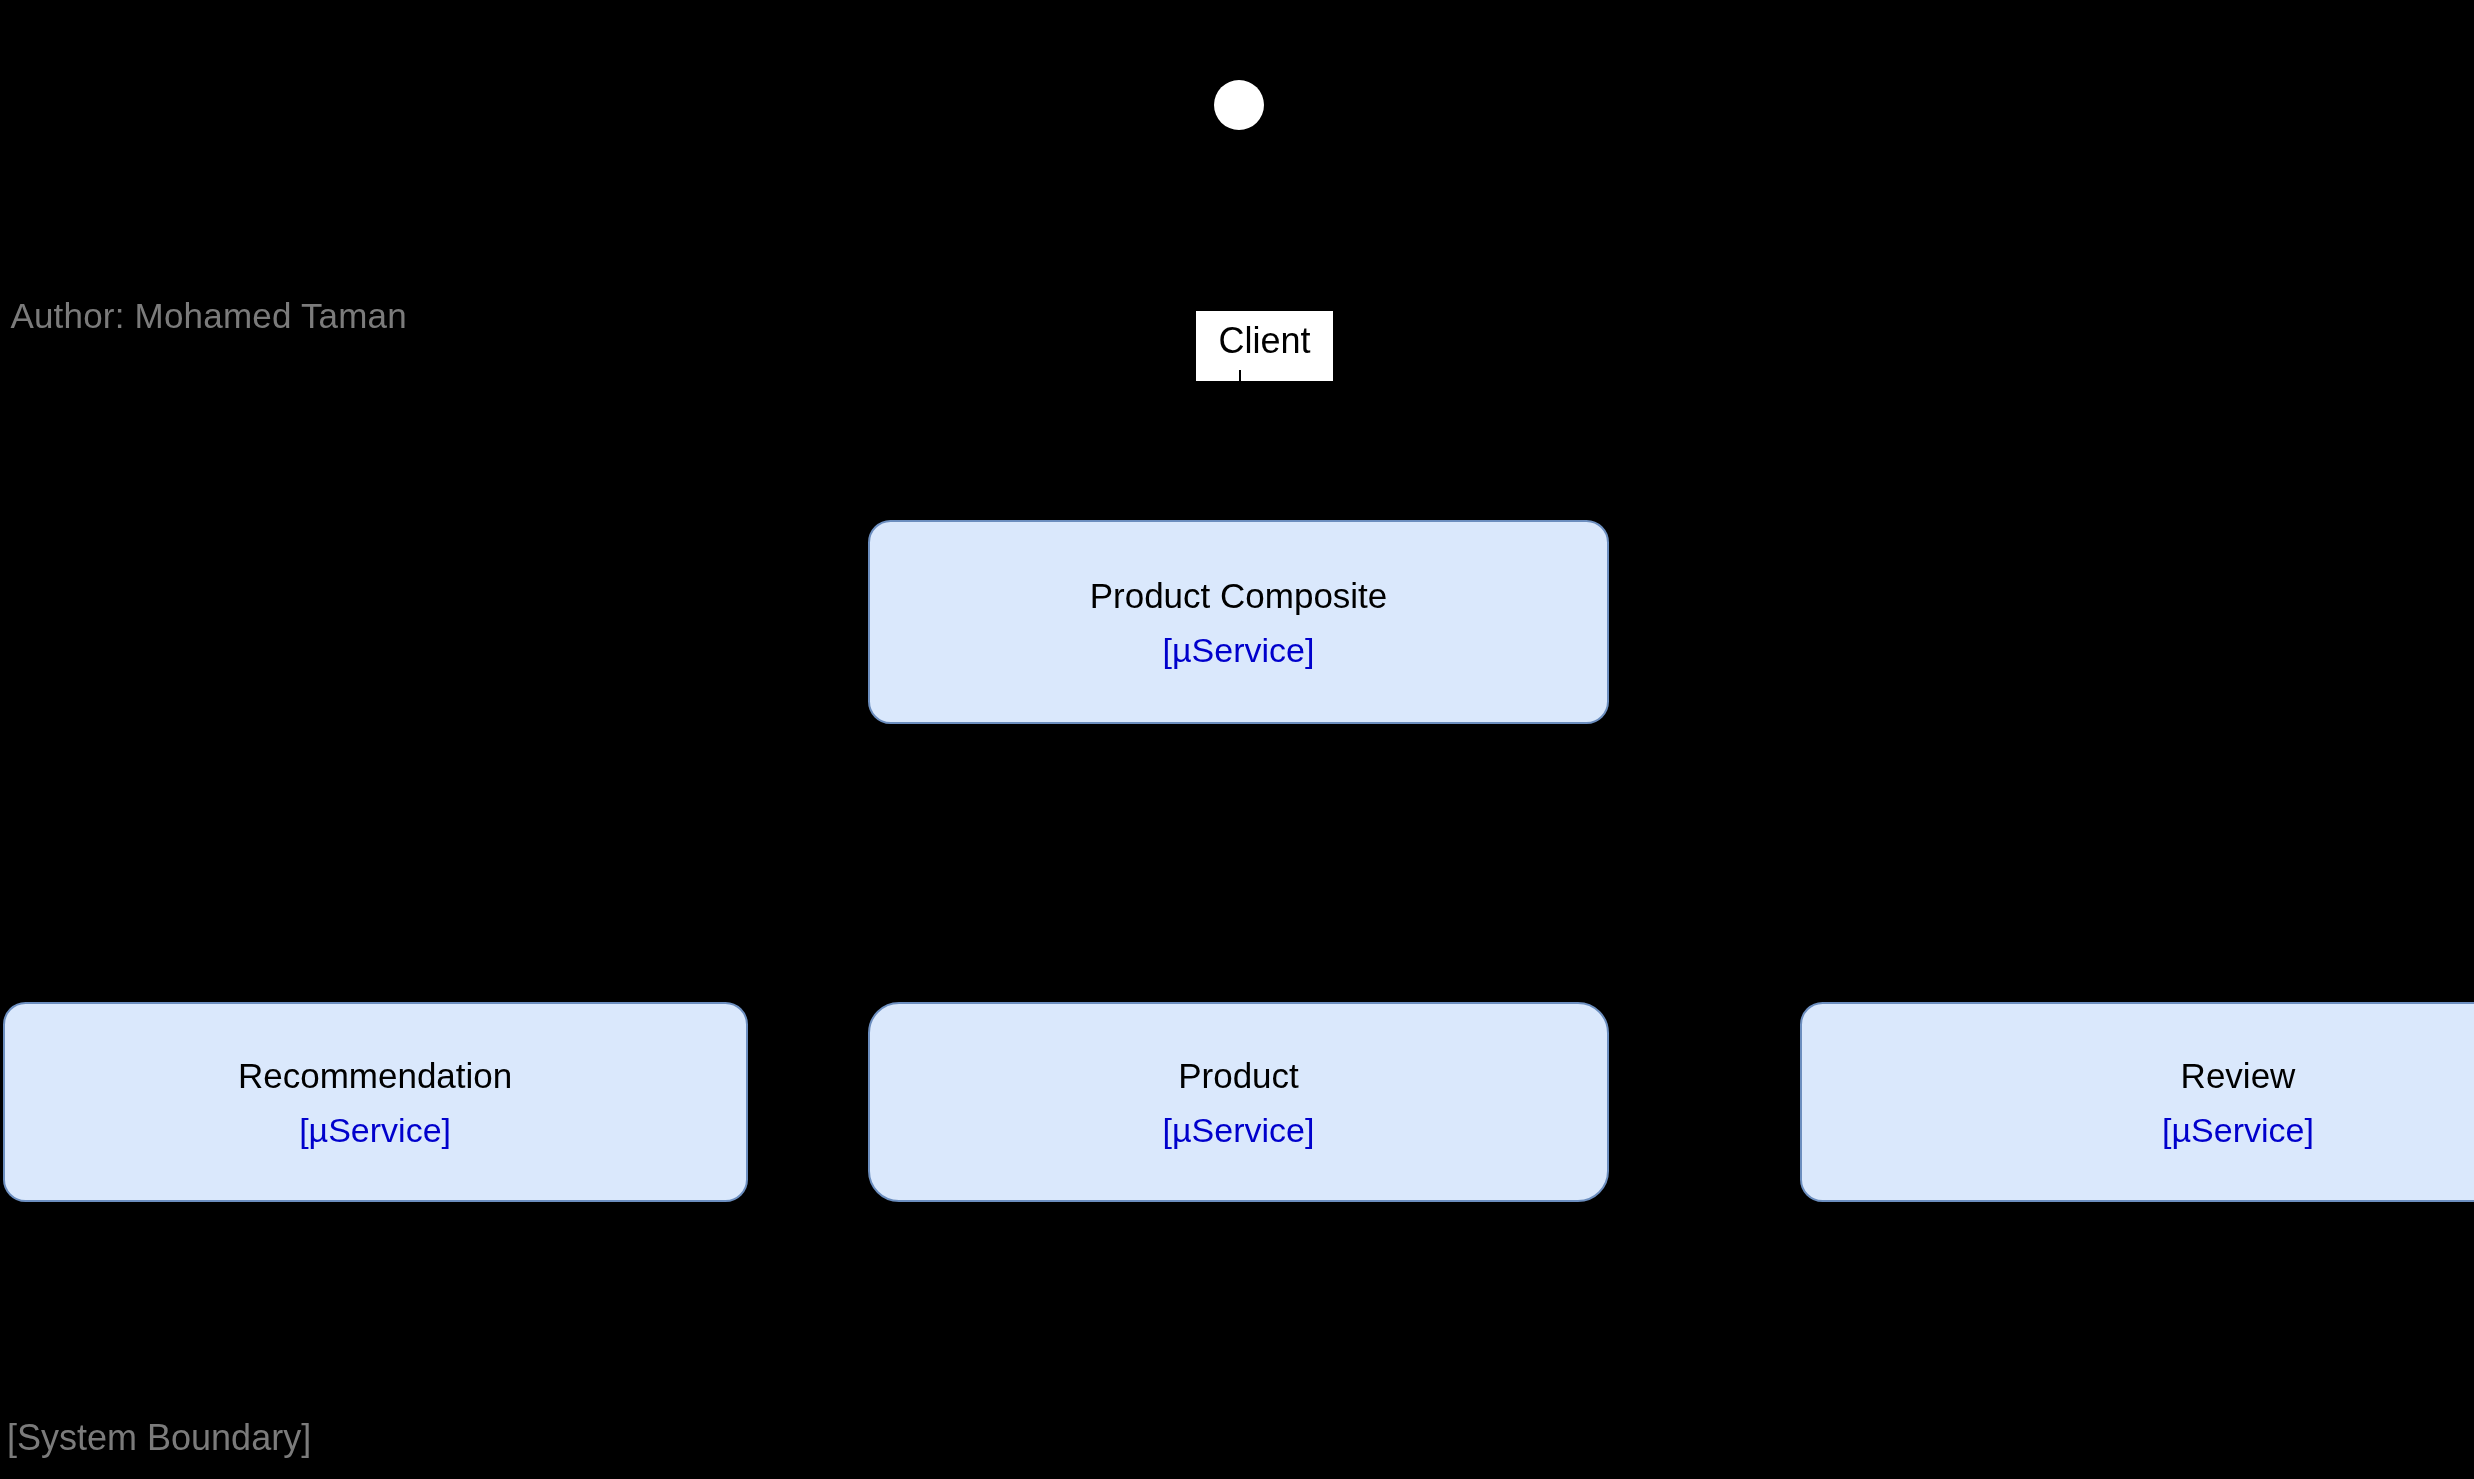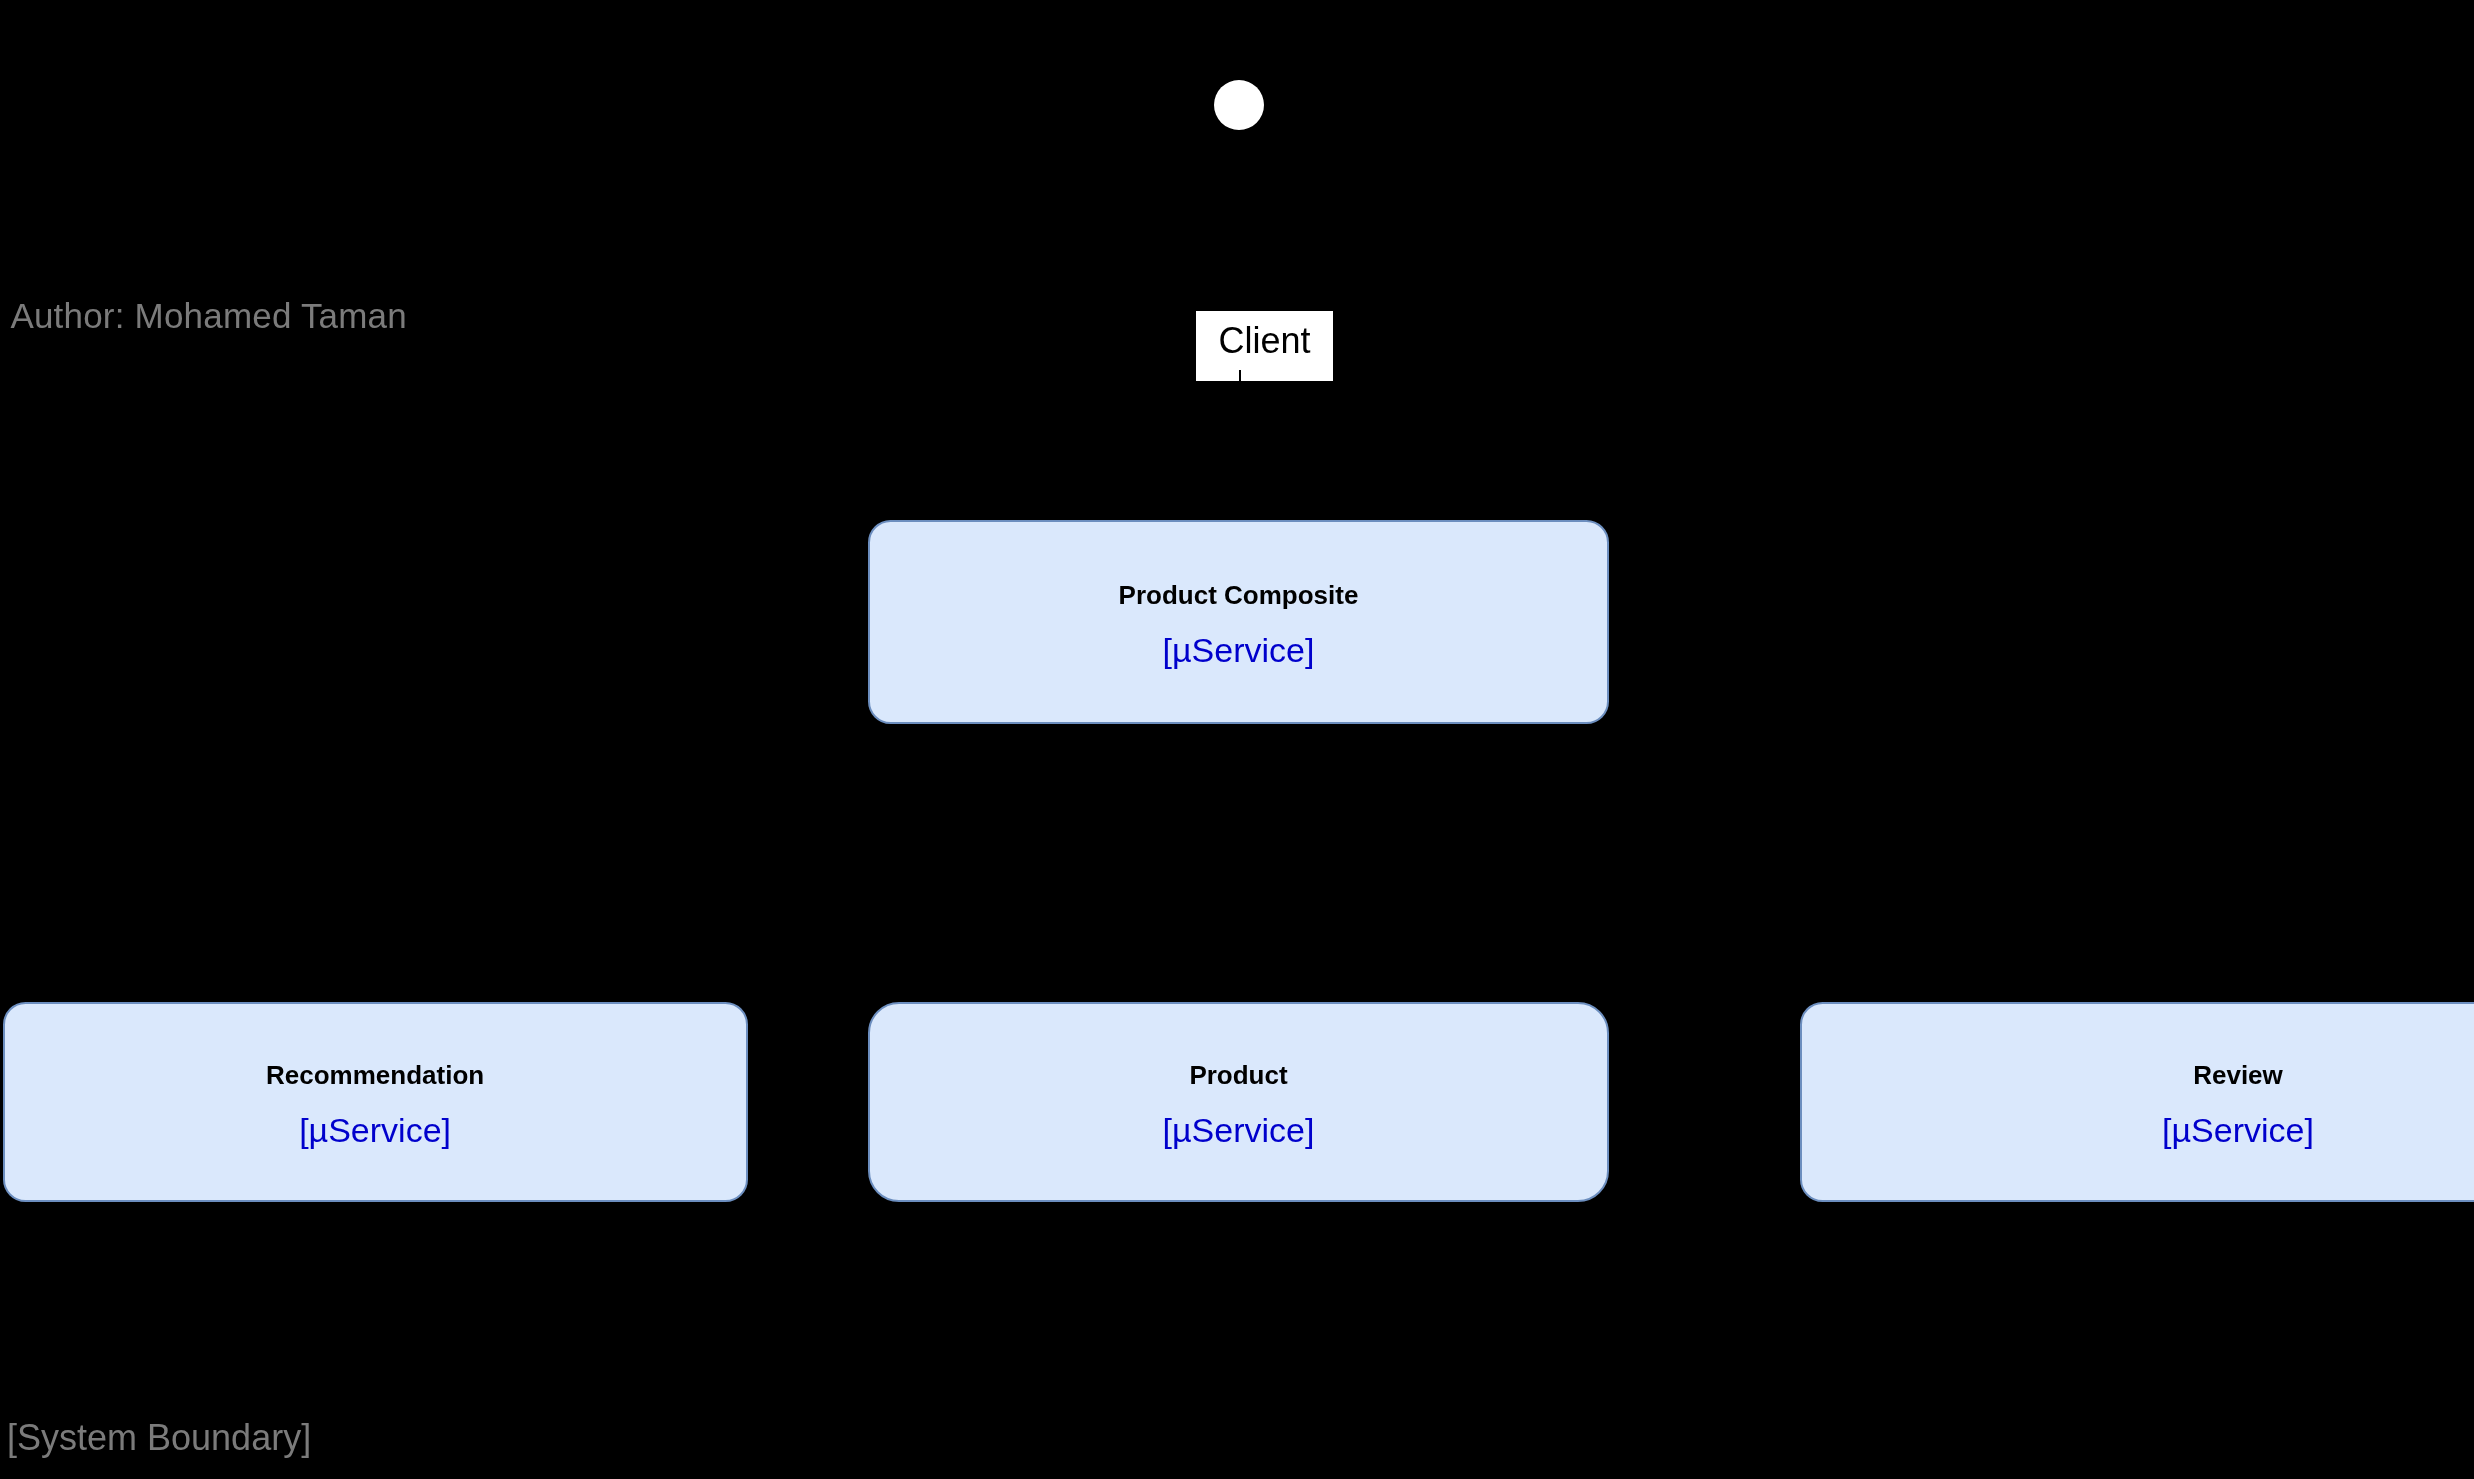--- a/index.html
+++ b/index.html
@@ -103,22 +103,22 @@
     border: 2.6px solid #6c8ebf;
     border-radius: 22.5px;
     box-sizing: border-box;
     display: flex;
     flex-direction: column;
     align-items: center;
     justify-content: center;
   }
   .node-title {
     color: #000000;
-    font-size: 26px;
-    font-weight: bold;
+    font-size: 35px;
+    font-weight: normal;
     line-height: 41px;
     text-align: center;
     white-space: nowrap;
   }
   .node-sub {
     color: #0000cc;
     font-size: 34px;
     line-height: 40px;
     text-align: center;
     margin-top: 14px;

